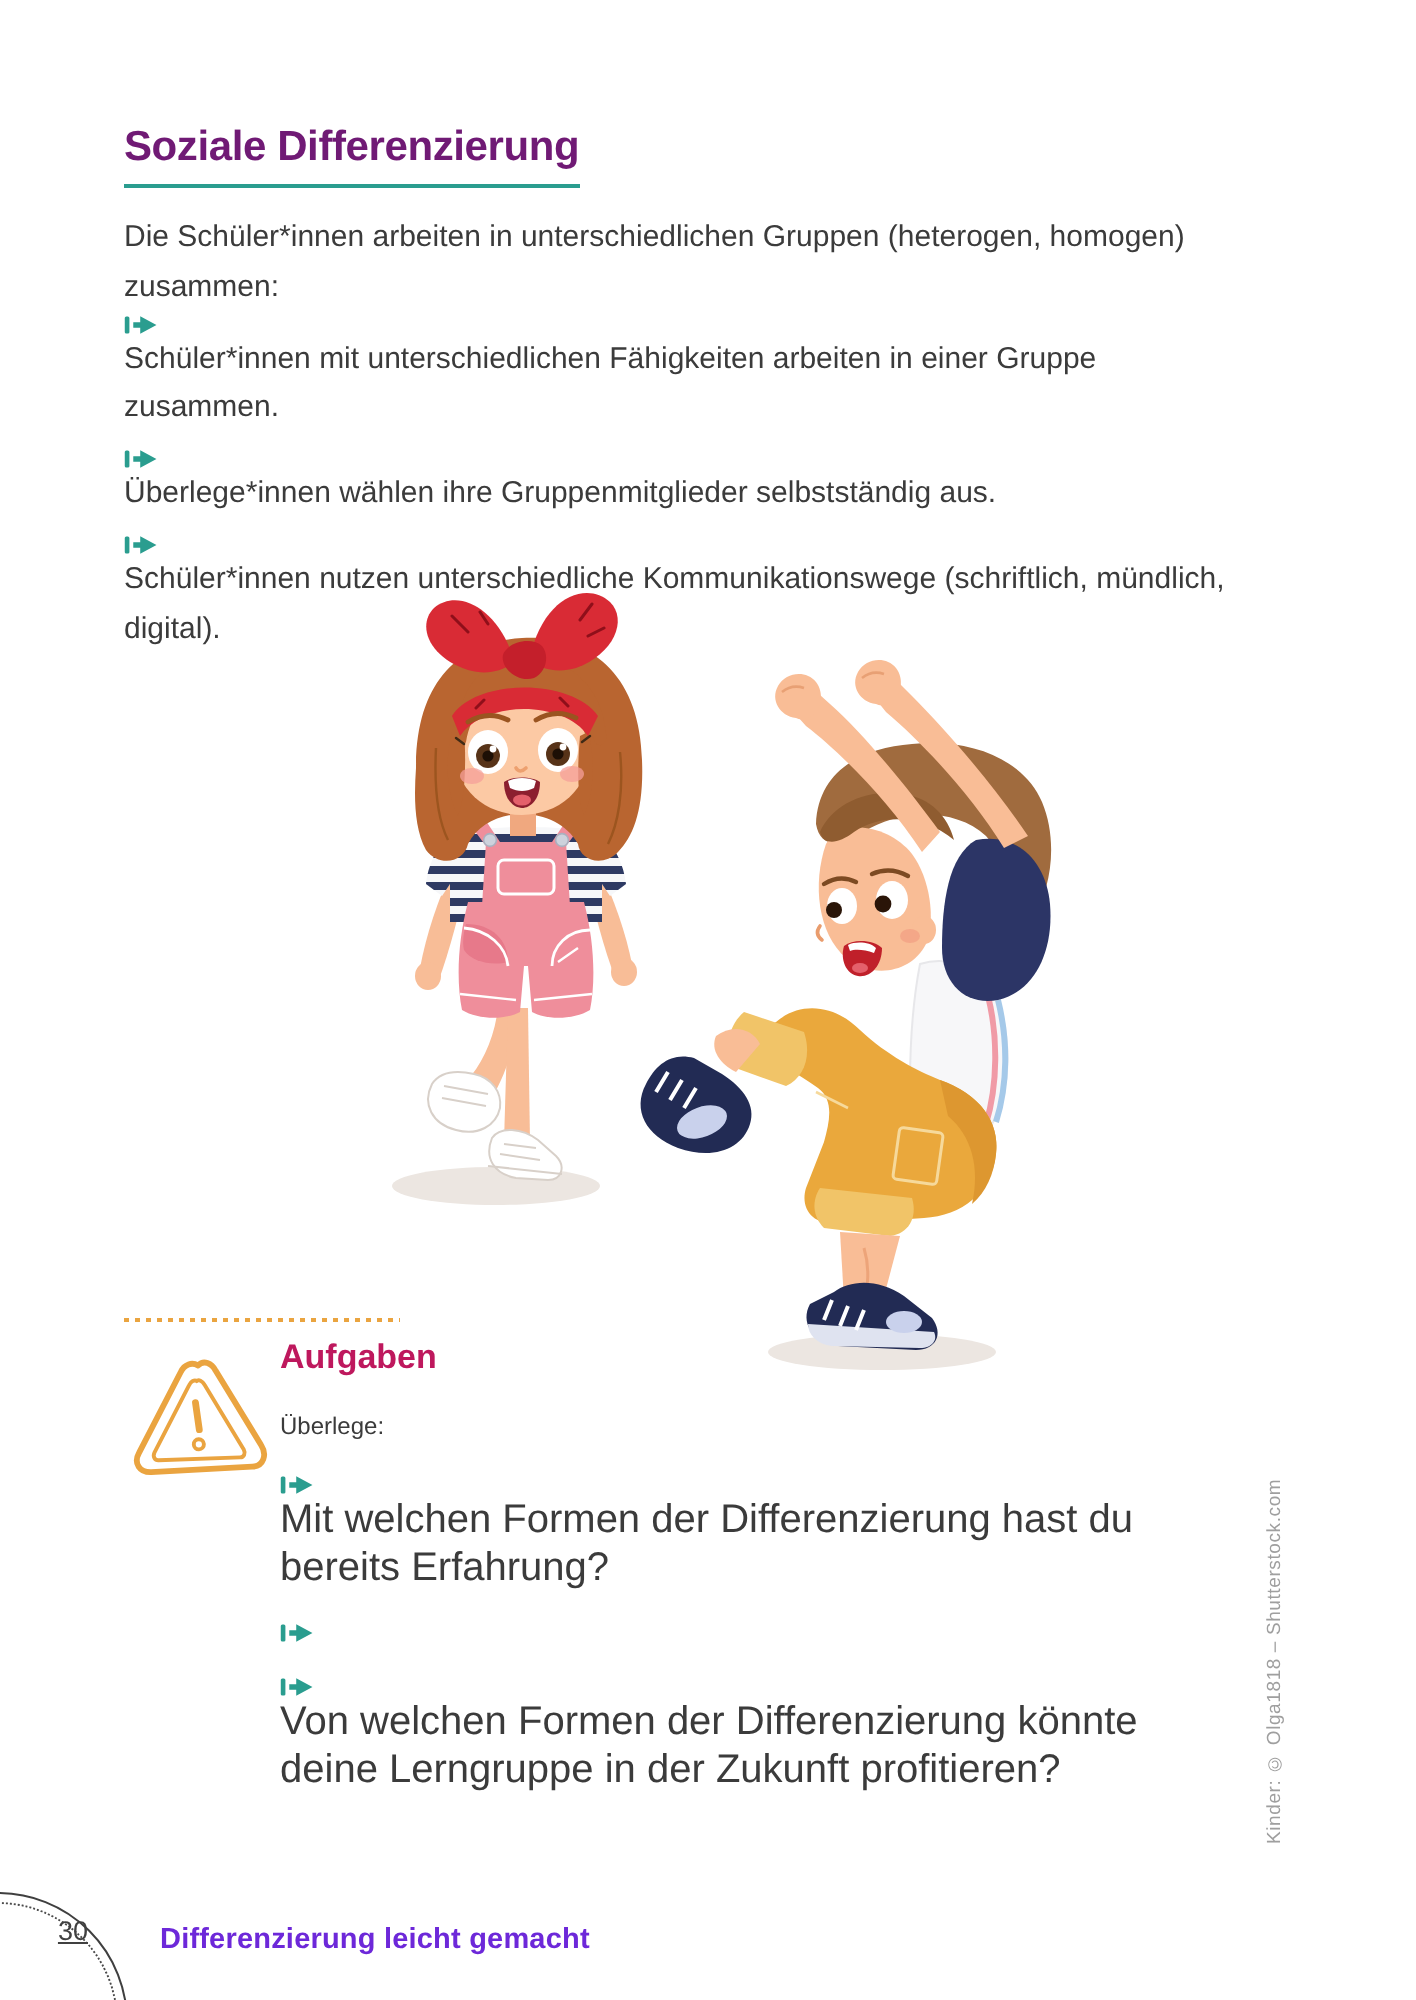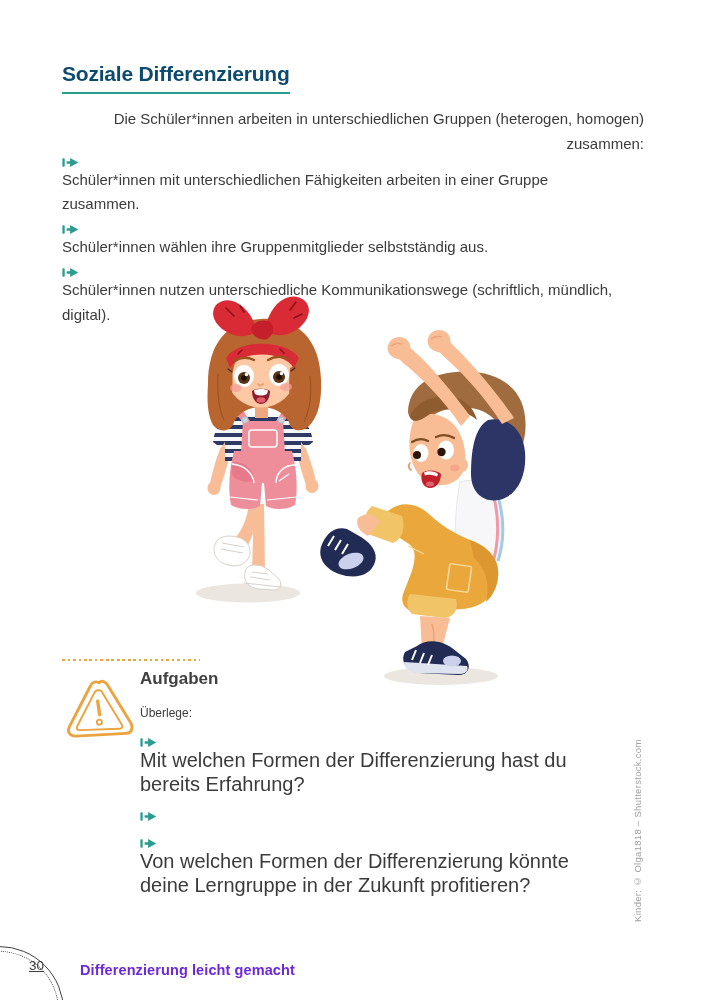--- a/index.html
+++ b/index.html
@@ -3,45 +3,45 @@
 <meta charset="utf-8">
 <style>
   html,body{margin:0;padding:0;background:#fff;}
   .page{
     position:relative;width:708px;height:1000px;background:#ffffff;
     font-family:"Liberation Sans",sans-serif;color:#3b3b3b;overflow:hidden;
   }
   
   .heading{
     position:absolute;left:62px;top:62px;margin:0;
-    font-size:21px;font-weight:bold;color:#0c4a6e;letter-spacing:-0.2px;
+    font-size:21px;font-weight:bold;color:#701a75;letter-spacing:-0.2px;
     padding-bottom:6px;border-bottom:2px solid #2a9d8f;display:inline-block;
   }
   
   .intro{
     position:absolute;left:62px;top:106px;width:582px;margin:0;
-    font-size:15px;line-height:25px;text-align:right;
+    font-size:15px;line-height:25px;
   }
   
   ul.blist{list-style:none;margin:0;padding:0;position:absolute;}
   ul.blist li{display:flex;align-items:flex-start;flex-direction:column;}
   ul.blist .arrow{flex:0 0 auto;margin-top:6.5px;margin-right:9px;line-height:0;}
   .main-list{left:62px;top:150px;width:558px;font-size:15px;}
   .main-list li{line-height:24.6px;margin-bottom:1px;}
   .task-list{left:140px;top:730px;width:474px;font-size:20px;}
   .task-list li{line-height:24px;margin-bottom:9px;}
   
   .tasks-rule{
     position:absolute;left:62px;top:659px;width:138px;height:2px;
     background:repeating-linear-gradient(90deg,#eaa440 0 2.5px,transparent 2.5px 5.5px);
   }
   .warn-icon{position:absolute;left:62px;top:676px;}
   .tasks-heading{
     position:absolute;left:140px;top:669px;margin:0;
-    font-size:17px;font-weight:bold;color:#404040;
+    font-size:17px;font-weight:bold;color:#be185d;
   }
   .tasks-lead{position:absolute;left:140px;top:702px;margin:0;font-size:12px;line-height:22px;}
   
   .illu{position:absolute;left:58px;top:284px;}
   
   .credit{
     position:absolute;left:632px;top:746px;height:176px;
     writing-mode:vertical-rl;transform:rotate(180deg);
     font-size:9.5px;color:#9f9f9f;letter-spacing:0.3px;white-space:nowrap;
   }
@@ -77,21 +77,21 @@
             <rect x="0.5" y="1.5" width="3" height="11" rx="1" fill="#2a9d8f"></rect>
             <path d="M6,5.3 h4.5 v-4 l10.5,5.7 -10.5,5.7 v-4 H6 Z" fill="#2a9d8f"></path>
           </svg></span>
       <span>Schüler*innen mit unterschiedlichen Fähigkeiten arbeiten in einer Gruppe zusammen.</span>
     </li>
     <li>
       <span class="arrow"><svg width="17" height="11" viewBox="0 0 22 14">
             <rect x="0.5" y="1.5" width="3" height="11" rx="1" fill="#2a9d8f"></rect>
             <path d="M6,5.3 h4.5 v-4 l10.5,5.7 -10.5,5.7 v-4 H6 Z" fill="#2a9d8f"></path>
           </svg></span>
-      <span>Schüler*innen wählen ihre Gruppenmitglieder selbstständig aus.</span>
+      <span>Überlege*innen wählen ihre Gruppenmitglieder selbstständig aus.</span>
     </li>
     <li>
       <span class="arrow"><svg width="17" height="11" viewBox="0 0 22 14">
             <rect x="0.5" y="1.5" width="3" height="11" rx="1" fill="#2a9d8f"></rect>
             <path d="M6,5.3 h4.5 v-4 l10.5,5.7 -10.5,5.7 v-4 H6 Z" fill="#2a9d8f"></path>
           </svg></span>
       <span>Schüler*innen nutzen unterschiedliche Kommunikationswege (schriftlich, mündlich, digital).</span>
     </li>
   </ul>
 

